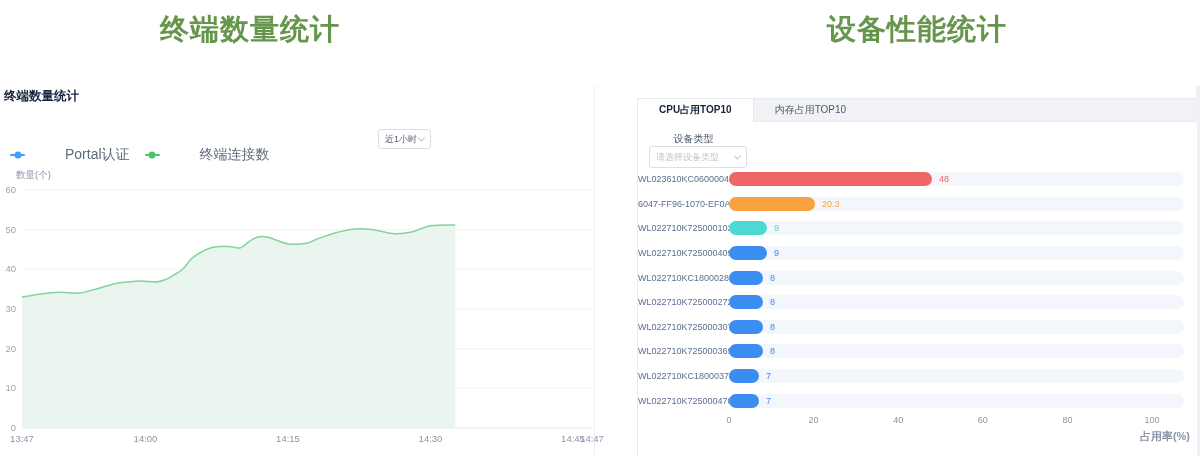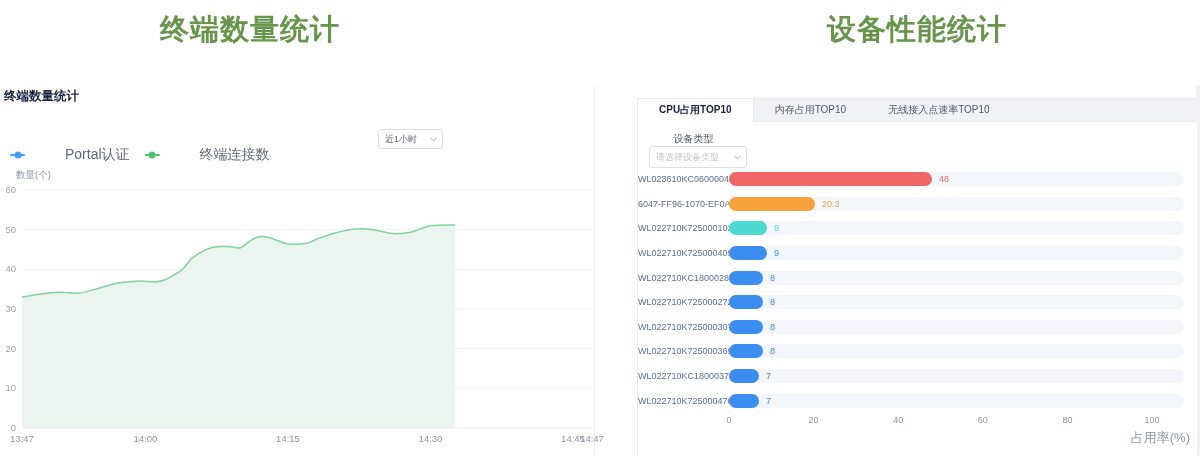--- a/index.html
+++ b/index.html
@@ -11,21 +11,21 @@
   .big-title.lt { left:0; width:500px; }
   .big-title.rt { left:637px; width:560px; }
 
   .vdivider { position:absolute; left:594px; top:85px; bottom:0; width:1px; background:#eef0f3; }
   .scroll-strip { position:absolute; left:1196px; width:4px; top:85px; bottom:0; background:#eff1f4; border-radius:2px; }
 
   
   .left-panel { position:absolute; left:0; top:0; width:620px; height:456px; }
   .panel-header { position:absolute; top:88px; left:4px; font-size:12.5px; font-weight:bold; color:#17233d; }
   .controls { position:absolute; top:129px; left:378px; display:flex; gap:7px; }
-  .select-box { display:flex; align-items:center; justify-content:space-between; width:65px; height:20px;
+  .select-box { display:flex; align-items:center; justify-content:space-between; width:53px; height:20px;
     border:1px solid #dcdfe6; border-radius:3px; background:#fff; padding:0 6px; font-size:9px; color:#4e5969; cursor:pointer; }
   .chevron { width:5px; height:5px; border-right:1px solid #b4bac4; border-bottom:1px solid #b4bac4; transform:rotate(45deg) translate(-1px,-1px); }
   .date-range { display:flex; align-items:center; gap:6px; width:171px; height:20px; border:1px solid #dcdfe6;
     border-radius:3px; background:#fff; padding:0 7px; font-size:9px; color:#4e5969; cursor:pointer; }
   .date-range .sep { color:#98a2b3; }
   .legend { position:absolute; top:146px; left:10px; display:flex; gap:15px; align-items:center; }
   .lg-item { display:flex; align-items:center; gap:4px; cursor:pointer; }
   .lg-line { position:relative; width:15px; height:2px; border-radius:1px; display:inline-block; }
   .lg-dot { position:absolute; left:50%; top:50%; width:7px; height:7px; border-radius:50%; transform:translate(-50%,-50%); }
   .lg-label { font-size:14px; color:#5f6b7a;margin-left:36px; }
@@ -44,21 +44,21 @@
 
   .bars { position:absolute; top:68px; left:0; right:0; }
   .bar-row { position:relative; height:24.6px; }
   .bar-label { position:absolute; left:0; width:85px; top:50%; transform:translateY(-50%);
     text-align:right; font-size:9px; color:#5c6e91; white-space:nowrap; }
   .bar-track { position:absolute; left:91px; width:455px; height:14px; top:5.3px; background:#f3f6fb; border-radius:7px; }
   .bar-fill { position:absolute; left:91px; height:14px; top:5.3px; border-radius:7px; }
   .bar-value { position:absolute; top:50%; transform:translateY(-50%); font-size:9px; }
   .xaxis { position:absolute; top:316px; left:0; right:0; height:14px; }
   .xaxis .tick { position:absolute; transform:translateX(-50%); font-size:9px; color:#8b94a8; }
-  .xaxis-label { position:absolute; top:330px; right:7px; font-size:13px; color:#8b94a8; }
+  .xaxis-label { position:absolute; top:330px; right:7px; font-size:11px; color:#8b94a8;font-weight:bold; }
 </style>
 </head>
 <body>
 
 <div class="page">
   <div class="vdivider"></div>
   <div class="scroll-strip"></div>
 
   <div class="big-title lt">终端数量统计</div>
   <div class="big-title rt">设备性能统计</div>
@@ -112,21 +112,20 @@
         <text x="592" y="272" text-anchor="middle" font-size="9.5" fill="#8b94a8">14:47</text>
         <path d="M22,127.1 C25.2,126.6 34.7,124.7 41.0,123.9 C47.3,123.1 53.7,122.5 60.0,122.3 C66.3,122.2 72.7,123.8 79.0,123.1 C85.3,122.5 91.7,120.0 98.0,118.4 C104.3,116.7 110.7,114.4 117.0,113.2 C123.3,112.0 131.3,111.6 136.0,111.2 C140.8,110.9 142.3,111.1 145.5,111.2 C148.7,111.4 151.8,112.2 155.0,112.0 C158.2,111.8 161.3,111.2 164.5,110.0 C167.7,108.9 170.8,106.8 174.0,104.9 C177.2,103.0 180.3,101.4 183.5,98.5 C186.7,95.6 188.3,90.9 193.0,87.4 C197.8,83.9 205.7,79.3 212.0,77.5 C218.3,75.7 226.3,76.7 231.0,76.7 C235.8,76.8 237.3,78.9 240.5,77.9 C243.7,76.9 246.8,72.6 250.0,70.8 C253.2,68.9 256.3,67.3 259.5,66.8 C262.7,66.3 264.3,66.4 269.0,67.6 C273.8,68.8 281.7,73.0 288.0,73.9 C294.3,74.9 302.3,73.9 307.0,73.2 C311.8,72.4 311.8,70.9 316.5,69.2 C321.3,67.5 329.2,64.6 335.5,62.8 C341.8,61.1 348.2,59.4 354.5,58.9 C360.8,58.3 367.2,58.9 373.5,59.7 C379.8,60.5 386.2,63.2 392.5,63.6 C398.8,64.0 405.2,63.4 411.5,62.0 C417.8,60.7 423.2,56.9 430.5,55.7 C437.8,54.5 451.1,55.0 455.2,54.9 L455.2,258 L22.0,258 Z" fill="#e9f5ee" stroke="none"></path>
         <path d="M22,127.1 C25.2,126.6 34.7,124.7 41.0,123.9 C47.3,123.1 53.7,122.5 60.0,122.3 C66.3,122.2 72.7,123.8 79.0,123.1 C85.3,122.5 91.7,120.0 98.0,118.4 C104.3,116.7 110.7,114.4 117.0,113.2 C123.3,112.0 131.3,111.6 136.0,111.2 C140.8,110.9 142.3,111.1 145.5,111.2 C148.7,111.4 151.8,112.2 155.0,112.0 C158.2,111.8 161.3,111.2 164.5,110.0 C167.7,108.9 170.8,106.8 174.0,104.9 C177.2,103.0 180.3,101.4 183.5,98.5 C186.7,95.6 188.3,90.9 193.0,87.4 C197.8,83.9 205.7,79.3 212.0,77.5 C218.3,75.7 226.3,76.7 231.0,76.7 C235.8,76.8 237.3,78.9 240.5,77.9 C243.7,76.9 246.8,72.6 250.0,70.8 C253.2,68.9 256.3,67.3 259.5,66.8 C262.7,66.3 264.3,66.4 269.0,67.6 C273.8,68.8 281.7,73.0 288.0,73.9 C294.3,74.9 302.3,73.9 307.0,73.2 C311.8,72.4 311.8,70.9 316.5,69.2 C321.3,67.5 329.2,64.6 335.5,62.8 C341.8,61.1 348.2,59.4 354.5,58.9 C360.8,58.3 367.2,58.9 373.5,59.7 C379.8,60.5 386.2,63.2 392.5,63.6 C398.8,64.0 405.2,63.4 411.5,62.0 C417.8,60.7 423.2,56.9 430.5,55.7 C437.8,54.5 451.1,55.0 455.2,54.9" fill="none" stroke="#82d49c" stroke-width="1.5" stroke-linejoin="round"></path>
       </svg>
   </section>
 
   <section class="right-card">
     <div class="tabs" id="tabs">
         <div class="tab active">CPU占用TOP10</div>
         <div class="tab">内存占用TOP10</div>
-        <div class="tab">无线接入点速率TOP10</div>
       </div>
 
     <div class="filter-row">
       <span class="filter-label">设备类型</span>
       <div class="select-box wide">
         <span class="placeholder">请选择设备类型</span>
         <i class="chevron"></i>
       </div>
     </div>
 

